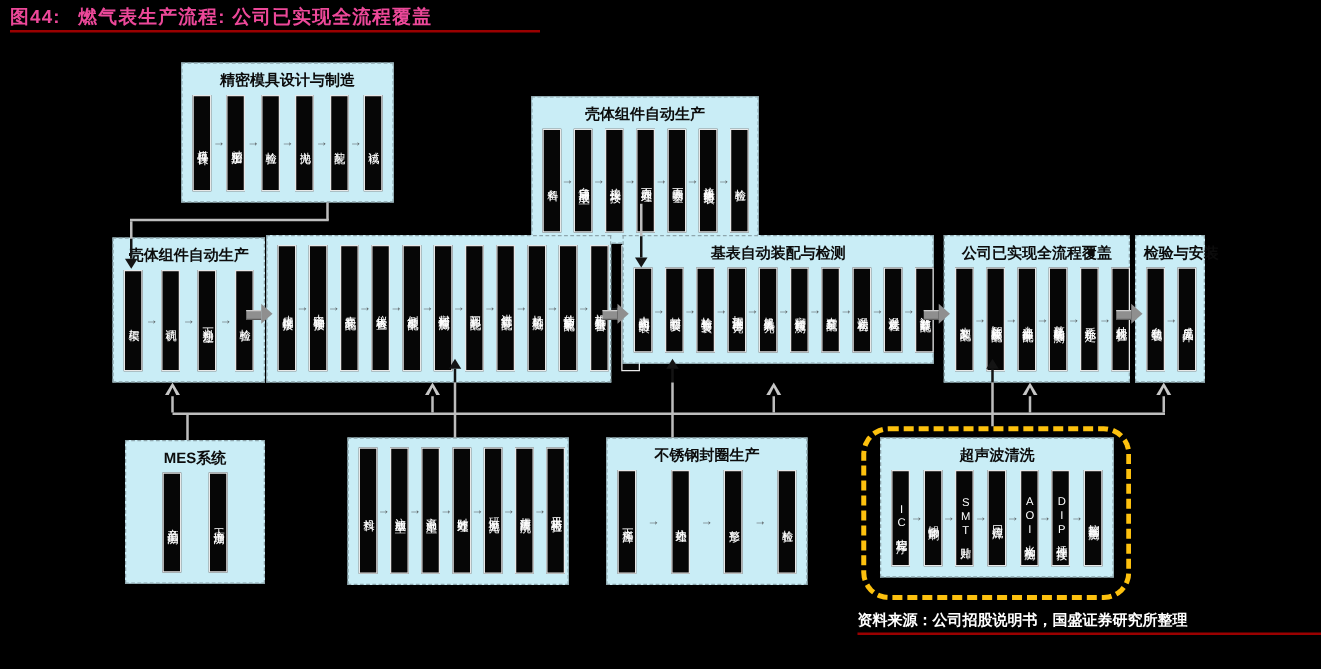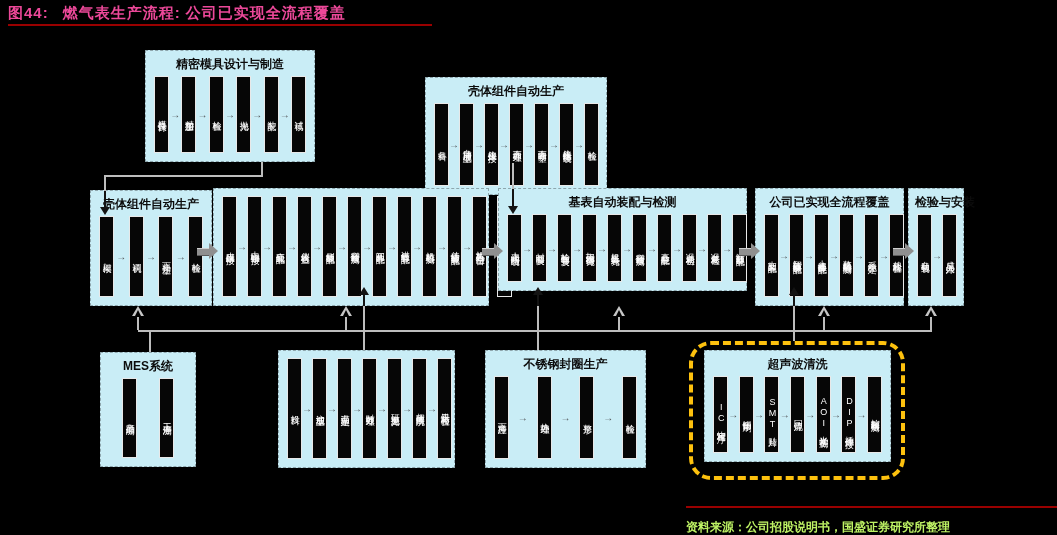--- a/index.html
+++ b/index.html
@@ -26,21 +26,21 @@
   .tri{position:absolute;width:0;height:0;}
   .tri.down-black{border-left:5px solid transparent;border-right:5px solid transparent;border-top:8px solid #141414;}
   .tri.up-black{border-left:5px solid transparent;border-right:5px solid transparent;border-bottom:8px solid #141414;}
   .tri.up-hollow-outer{border-left:6px solid transparent;border-right:6px solid transparent;border-bottom:10px solid #c6c6c6;}
   .tri.up-hollow-inner{border-left:3px solid transparent;border-right:3px solid transparent;border-bottom:6px solid #000;}
   .block-arrow{position:absolute;width:22px;height:16px;}
   .block-arrow::before{content:'';position:absolute;left:0;top:5px;width:12px;height:6px;
         background:#8f8f8f;border-top:1px solid #cfcfcf;border-bottom:1px solid #5c5c5c;}
   .block-arrow::after{content:'';position:absolute;left:12px;top:0;border-top:8px solid transparent;
         border-bottom:8px solid transparent;border-left:9px solid #8f8f8f;}
-  .source-line{position:absolute;left:686px;top:488px;font-size:12px;font-weight:bold;color:#bef264;white-space:nowrap;margin-top:31px;}
+  .source-line{position:absolute;left:686px;top:488px;font-size:12px;font-weight:bold;color:#ffffff;white-space:nowrap;}
   .source-underline{position:absolute;left:686px;top:506px;width:371px;height:2px;background:#9a0000;}
 </style>
 </head>
 <body>
 
 <div id="stage">
   <div class="fig-title">
     <span class="lbl">图44:</span><span>燃气表生产流程: 公司已实现全流程覆盖</span>
   </div>
   <div class="title-underline"></div>
@@ -255,21 +255,21 @@
         <div class="bars">
           <div class="bar">
             <span class="bar-text">自动包装</span>
           </div>
           <span class="step-arrow">→</span>
           <div class="bar">
             <span class="bar-text">成品入库</span>
           </div>
         </div>
       </div>
-      <div class="box" style="left: 100px; top: 352px; width: 96px; height: 115px;">
+      <div class="box" style="left: 100px; top: 352px; width: 112px; height: 115px;">
         <div class="box-title">MES系统</div>
         <div class="bars centered">
           <div class="bar">
             <span class="bar-text">产品追溯</span>
           </div>
           <div class="bar">
             <span class="bar-text">工序追溯</span>
           </div>
         </div>
       </div>

